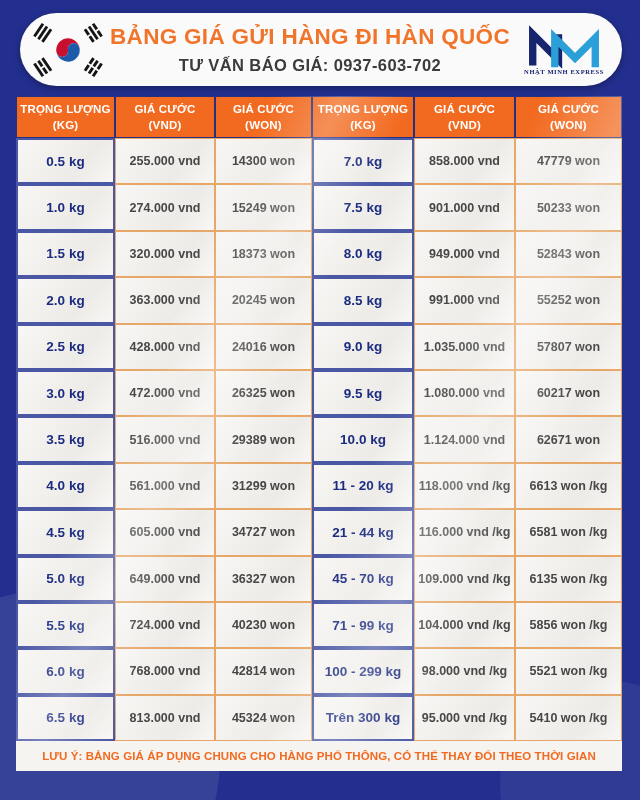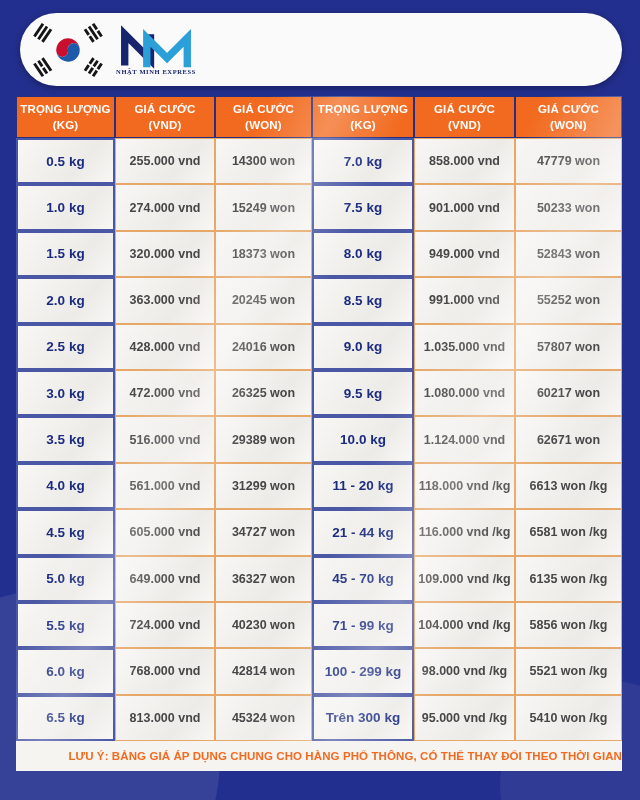--- a/index.html
+++ b/index.html
@@ -70,21 +70,21 @@
     position:absolute; inset:0; pointer-events:none;
     background:linear-gradient(115deg,
       rgba(255,255,255,0) 28%, rgba(255,255,255,.25) 36%, rgba(255,255,255,0) 44%,
       rgba(255,255,255,0) 58%, rgba(255,255,255,.28) 68%, rgba(255,255,255,0) 78%);
   }
 
   
   .footer {
     position:absolute; left:16px; top:741px; width:606px; height:30px;
     background:var(--footer-bg,#F6F4F1);
-    display:flex; align-items:center; justify-content:flex-end;
+    display:flex; align-items:center; justify-content:center;
   }
   .footer-text {
     color:var(--accent-orange,#F26A1F); font-weight:bold; font-size:11.5px;
     letter-spacing:.1px; white-space:nowrap;
   }
 </style>
 </head>
 <body>
 
 <div class="page">
@@ -122,20 +122,24 @@
           <rect x="-8.5" y="-7" width="7.5" height="3.2"></rect>
             <rect x="1" y="-7" width="7.5" height="3.2"></rect>
           <rect x="-8.5" y="-1.6" width="7.5" height="3.2"></rect>
             <rect x="1" y="-1.6" width="7.5" height="3.2"></rect>
           <rect x="-8.5" y="3.8" width="7.5" height="3.2"></rect>
             <rect x="1" y="3.8" width="7.5" height="3.2"></rect>
         </g>
       </g>
     </svg>
 
+    <div class="banner-text">
+      <div class="banner-title">BẢNG GIÁ GỬI HÀNG ĐI HÀN QUỐC</div>
+      <div class="banner-subtitle">TƯ VẤN BÁO GIÁ: 0937-603-702</div>
+    </div>
 
     <div class="logo">
       <svg width="88" height="46" viewBox="0 0 92 50" aria-hidden="true">
         <path d="M12,44 L12,10 L40,38 L40,10" fill="none" stroke="#17256E" stroke-width="8" stroke-linejoin="miter"></path>
         <path d="M36,46 L36,14 L58,36 L80,14 L80,46" fill="none" stroke="#2B9FD8" stroke-width="8" stroke-linejoin="miter"></path>
       </svg>
       <div class="logo-caption">NHẬT MINH EXPRESS</div>
     </div>
   </div>
 

